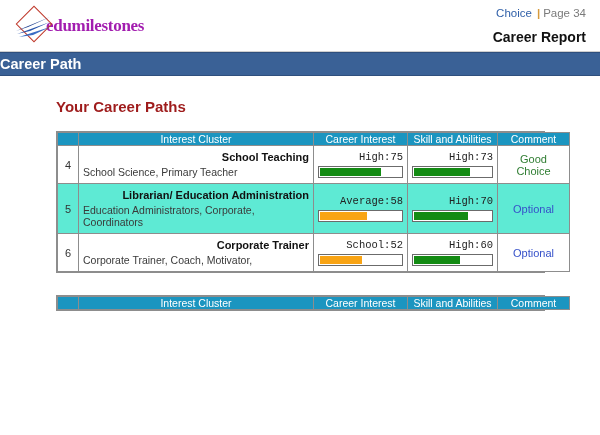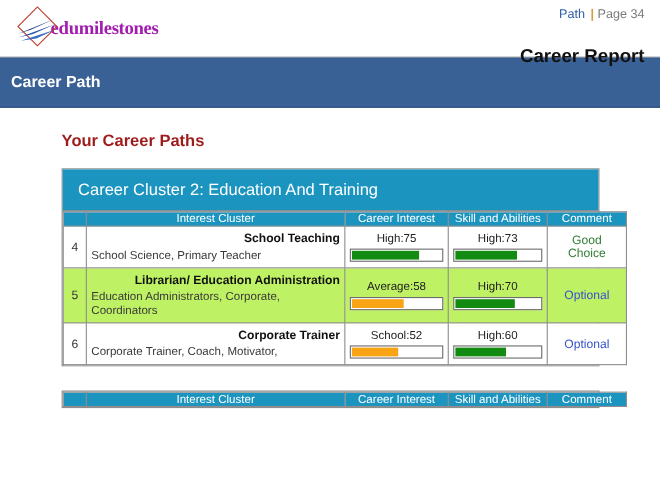--- a/index.html
+++ b/index.html
@@ -77,34 +77,33 @@
   }
   .hr-sep {
     color: #d79b3c;
     margin: 0 3px 0 5px;
     font-weight: bold;
   }
   .hr-page {
     color: #7a7a7a;
   }
   .hr-line2 {
-    font-size: 17px;
+    font-size: 14px;
     font-weight: bold;
     color: #111;
-    margin-top: 18px;
+    margin-top: 6px;
     white-space: nowrap;
   }
 
   
   .title-bar {
-    height: 46px;
+    height: 24px;
     background: #3a6196;
     display: flex;
     align-items: center;
-    padding-left: 10px;
     box-sizing: border-box;
     border-top: 1px solid #2f4f7d;
     border-bottom: 1px solid #2f4f7d;
   }
   .title-bar-text {
     color: #ffffff;
     font-size: 14.5px;
     font-weight: bold;
   }
 
@@ -150,21 +149,21 @@
     text-align: center;
   }
   table.cluster-table td {
     border: 1px solid #8d8d8d;
     font-size: 11px;
     padding: 5px 4px;
     vertical-align: middle;
     background: #ffffff;
   }
   table.cluster-table tr.alt td {
-    background: #bef264;
+    background: #5eead4;
   }
 
   .col-num   { width: 16px;  }
   .col-name  { width: 230px; }
   .col-ci    { width: 89px;  }
   .col-sa    { width: 85px;  }
   .col-cm    { width: 67px;  }
 
   td.num-cell {
     text-align: center;
@@ -178,22 +177,23 @@
     color: #111;
     margin-bottom: 3px;
     text-align: right;
   }
   .cluster-roles {
     font-size: 10.5px;
     color: #3a3a3a;
   }
 
   td.meter-cell {
-    text-align: center;
+    text-align: right;
     padding: 4px 6px;
+    font-family: Liberation Mono, monospace;
   }
   .meter-label {
     font-size: 10.5px;
     color: #222;
     margin-bottom: 3px;
   }
   .meter-track {
     height: 12px;
     border: 1px solid #6b6b6b;
     background: #ffffff;
@@ -226,38 +226,37 @@
         <path d="M2 17 L36 3 L14 13 Z" fill="#1f3f8f"></path>
         <path d="M3 20 L36 8 L16 17 Z" fill="#2a55ab"></path>
         <path d="M5 23 L36 13 L19 21 Z" fill="#3a6cc4"></path>
       </svg>
     </div>
     <div class="logo-text">edumilestones</div>
   </div>
 
   <div class="header-right">
     <div class="hr-line1">
-      <span class="hr-user">Path</span><span class="hr-sep">|</span><span class="hr-page">Page 34</span>
+      <span class="hr-user">Choice</span><span class="hr-sep">|</span><span class="hr-page">Page 34</span>
     </div>
     <div class="hr-line2">Career Report</div>
   </div>
 
 </div>
 
 <div class="title-bar">
   <span class="title-bar-text">Career Path</span>
 </div>
 
 <div class="content clip-bottom">
 
   <div class="section-title">Your Career Paths</div>
 
   <div id="clusters-root">
       <div class="cluster-block">
-        <div class="cluster-header">Career Cluster 2: Education And Training</div>
         <table class="cluster-table">
           <thead>
             <tr>
               <th class="col-num"></th>
               <th class="col-name">Interest Cluster</th>
               <th class="col-ci">Career Interest</th>
               <th class="col-sa">Skill and Abilities</th>
               <th class="col-cm">Comment</th>
             </tr>
           </thead>

